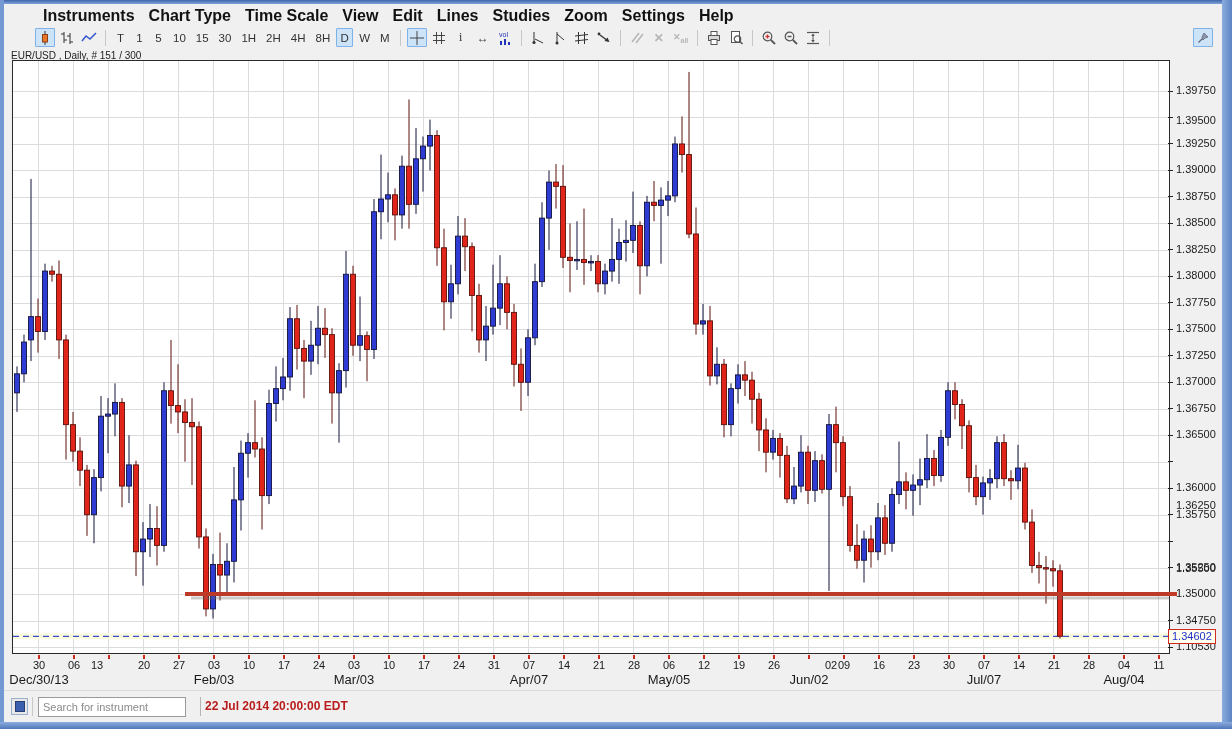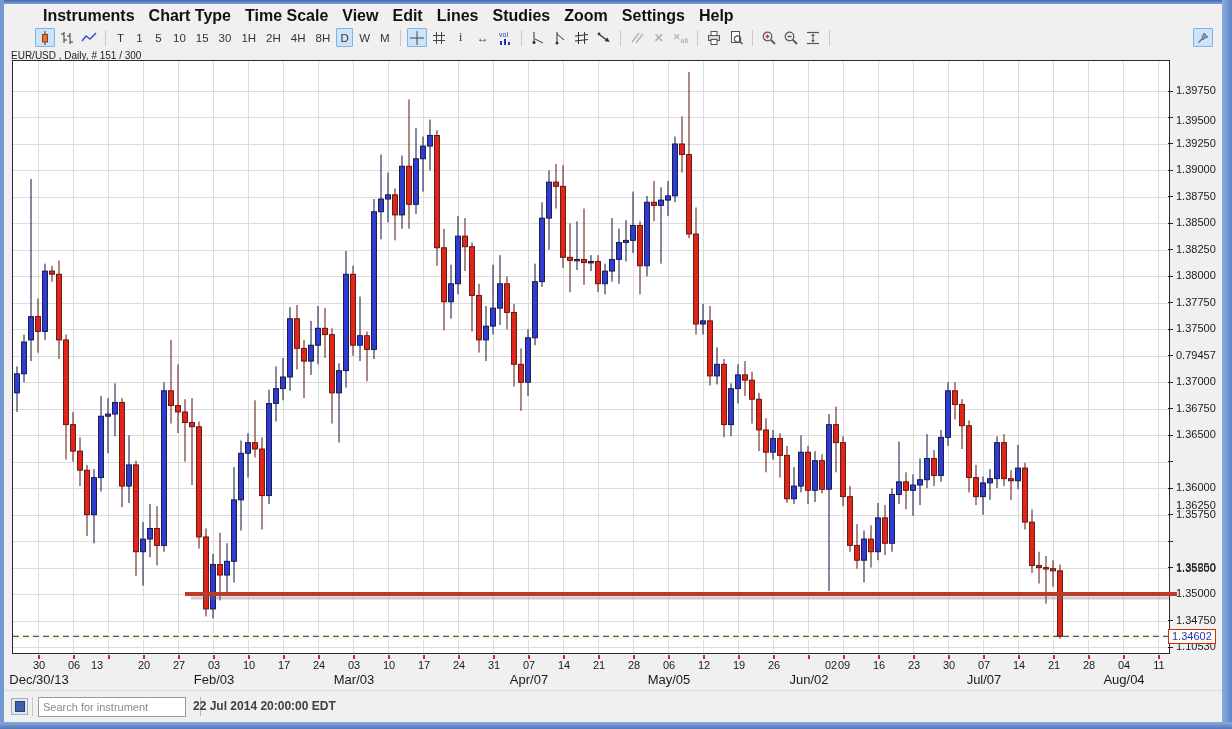--- a/index.html
+++ b/index.html
@@ -50,21 +50,21 @@
   .xmonth { position:absolute; top:18px; width:70px; text-align:center; font-size:13px; color:#1a1a1a; }
   
   #status-bar { position:absolute; left:0; top:686px; width:100%; height:32px; border-top:1px solid #dcdcdc; }
   #status-btn { position:absolute; left:7px; top:7px; width:17px; height:17px; background:#e8e8e8; border:1px solid #9ab0cf; display:flex; align-items:center; justify-content:center; }
   #status-btn .sq { width:10px; height:11px; background:#3a5fae; border:1px solid #27406f; }
   #status-sep1 { position:absolute; left:28px; top:6px; width:1px; height:19px; background:#c9c9c9; }
   #search-box { position:absolute; left:34px; top:6px; width:148px; height:20px; background:#fff; border:1px solid #9a9a9a; display:flex; align-items:center; padding:0 4px; }
   #search-input { border:none; outline:none; flex:1; font-size:11px; font-family:"Liberation Sans",sans-serif; color:#333; background:transparent; }
   #search-input::placeholder { color:#8a8a8a; }
   #status-sep2 { position:absolute; left:196px; top:6px; width:1px; height:19px; background:#b5b5b5; }
-  #timestamp { position:absolute; left:189px; top:8px; font-size:12px; font-weight:bold; color:#404040; }
+  #timestamp { position:absolute; left:201px; top:8px; font-size:12px; font-weight:bold; color:#b91c1c; }
   svg { display:block; }
 </style>
 </head>
 <body>
 
 <div id="stage">
   <div id="frame-top"></div>
   <div id="frame-left"></div>
   <div id="frame-right"></div>
   <div id="frame-bottom"></div>
@@ -622,21 +622,21 @@
         <div class="ylabel" style="top: 156.4px;">1.38500</div>
         <div class="ytick" style="top: 189.38px;"></div>
         <div class="ylabel" style="top: 182.88px;">1.38250</div>
         <div class="ytick" style="top: 215.86px;"></div>
         <div class="ylabel" style="top: 209.36px;">1.38000</div>
         <div class="ytick" style="top: 242.34px;"></div>
         <div class="ylabel" style="top: 235.84px;">1.37750</div>
         <div class="ytick" style="top: 268.82px;"></div>
         <div class="ylabel" style="top: 262.32px;">1.37500</div>
         <div class="ytick" style="top: 295.3px;"></div>
-        <div class="ylabel" style="top: 288.8px;">0.79457</div>
+        <div class="ylabel" style="top: 288.8px;">1.37250</div>
         <div class="ytick" style="top: 321.78px;"></div>
         <div class="ylabel" style="top: 315.28px;">1.37000</div>
         <div class="ytick" style="top: 348.26px;"></div>
         <div class="ylabel" style="top: 341.76px;">1.36750</div>
         <div class="ytick" style="top: 374.74px;"></div>
         <div class="ylabel" style="top: 368.24px;">1.36500</div>
         <div class="ytick" style="top: 401.22px;"></div>
         <div class="ylabel" style="top: 399px; margin-top: 40px;">1.36250</div>
         <div class="ytick" style="top: 427.7px;"></div>
         <div class="ylabel" style="top: 421.2px;">1.36000</div>

